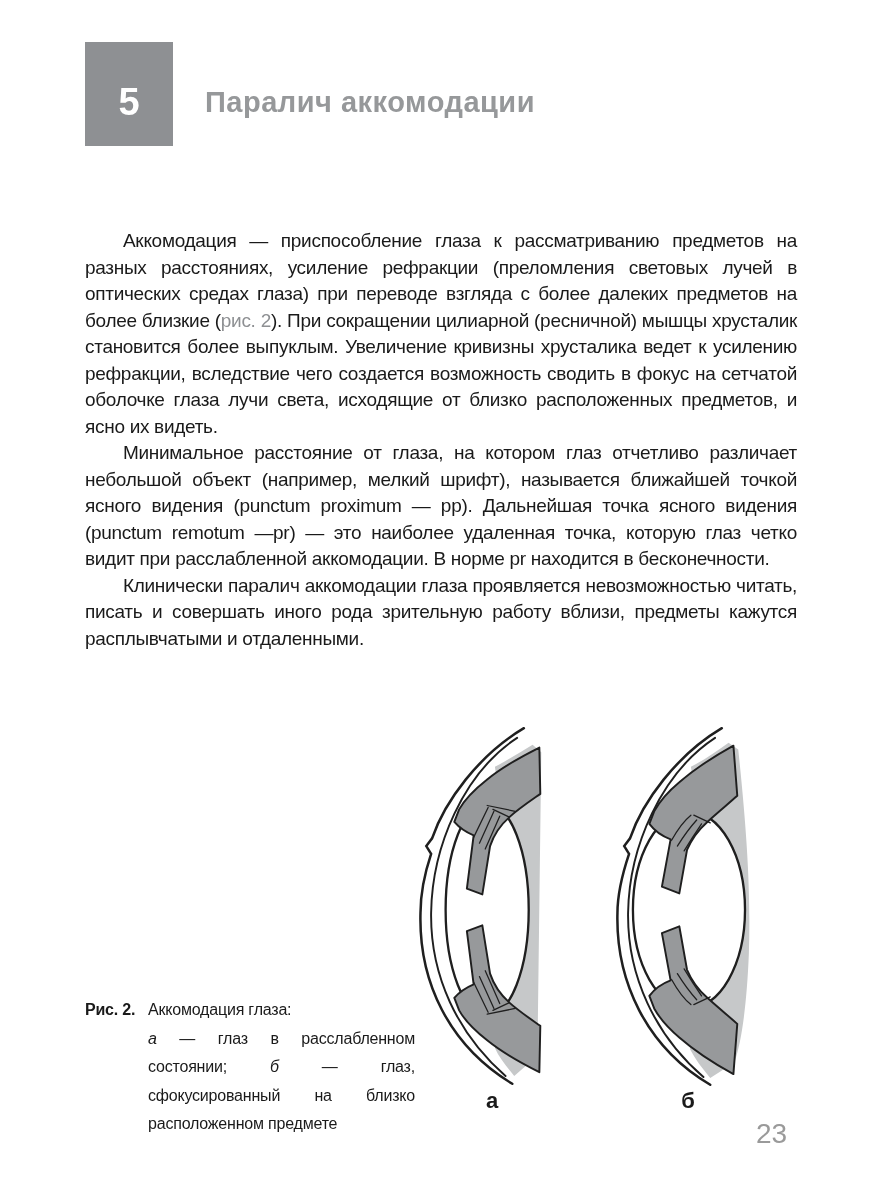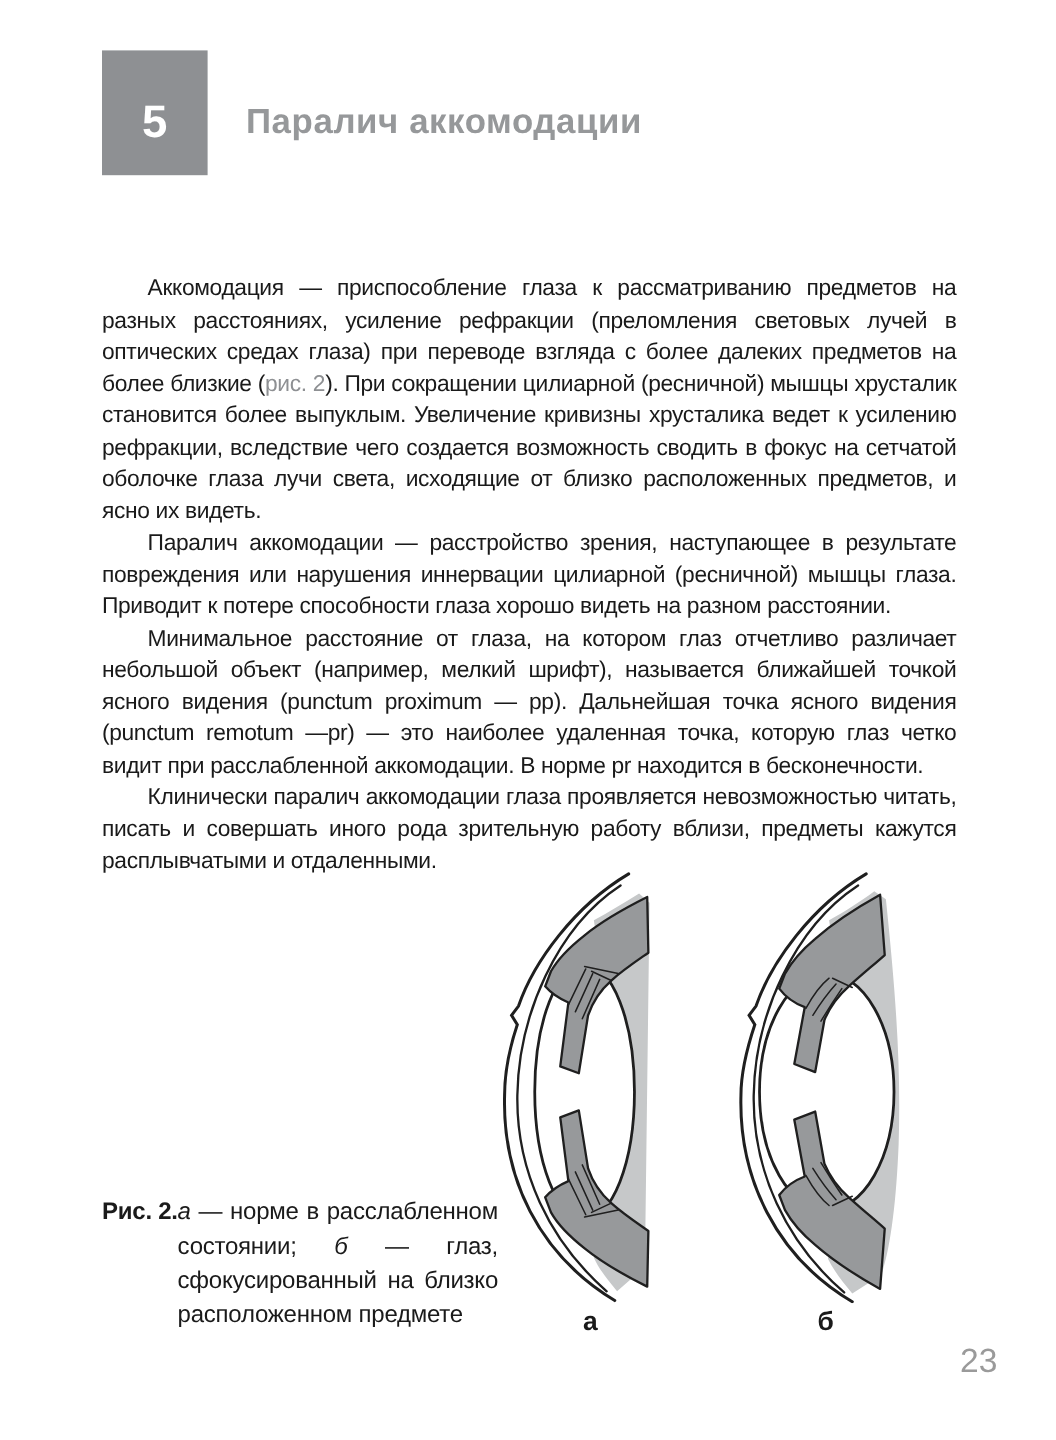--- a/index.html
+++ b/index.html
@@ -49,28 +49,28 @@
   .fig-row svg{display:block;}
   .fig-sublabels{
     display:flex;margin-top:2px;
   }
   .fig-sublabels span{
     width:172px;text-align:center;font-size:22px;font-weight:bold;
   }
   .fig-sublabels span:last-child{margin-left:24px;}
   .caption{
     position:absolute;left:85px;top:996px;width:330px;
-    font-size:20px;line-height:28.5px;letter-spacing:-0.2px;
+    font-size:16px;line-height:28.5px;letter-spacing:-0.2px;
     display:flex;
   }
   .cap-label{font-weight:bold;white-space:nowrap;width:63px;flex:none;}
   .cap-body{flex:1;}
   .cap-details{text-align:justify;}
   .page-number{
-    position:absolute;left:800px;top:1118px;
+    position:absolute;left:756px;top:1118px;
     font-size:28px;color:var(--page-num-gray);
   }
   
   .cornea{stroke:var(--line-color);stroke-width:2.6;fill:none;stroke-linecap:round;}
   .cornea2{stroke:var(--line-color);stroke-width:2;fill:none;stroke-linecap:round;}
   .grayzone{fill:var(--fig-light-gray);}
   .muscle{fill:var(--fig-dark-gray);stroke:var(--line-color);stroke-width:2;stroke-linejoin:round;}
   .lens{fill:#ffffff;stroke:var(--line-color);stroke-width:2.4;}
   .zon{stroke:var(--line-color);stroke-width:1.3;fill:none;stroke-linecap:round;}
 </style>
@@ -80,21 +80,20 @@
 <div class="page">
 
   <div class="chapter-box">
     <span>5</span>
   </div>
 
   <h1 class="chapter-title">Паралич аккомодации</h1>
 
   <main class="body-text">
       <p><span class="b">Аккомодация</span><span> — приспособление глаза к рассматриванию предметов на разных расстояниях, усиление рефракции (преломления световых лучей в оптических средах глаза) при переводе взгляда с более далеких предметов на более близкие (</span><span class="ref">рис. 2</span><span>). При сокращении цилиарной (ресничной) мышцы хрусталик становится более выпуклым. Увеличение кривизны хрусталика ведет к усилению рефракции, вследствие чего создается возможность сводить в фокус на сетчатой оболочке глаза лучи света, исходящие от близко расположенных предметов, и ясно их видеть.</span></p>
-      <p><span class="b">Паралич аккомодации</span><span> — расстройство зрения, наступающее в результате повреждения или нарушения иннервации цилиарной (ресничной) мышцы глаза. Приводит к потере способности глаза хорошо видеть на разном расстоянии.</span></p>
       <p><span>Минимальное расстояние от глаза, на котором глаз отчетливо различает небольшой объект (например, мелкий шрифт), называется ближайшей точкой ясного видения (punctum proximum — pp). Дальнейшая точка ясного видения (punctum remotum —pr) — это наиболее удаленная точка, которую глаз четко видит при расслабленной аккомодации. В норме pr находится в бесконечности.</span></p>
       <p><span>Клинически паралич аккомодации глаза проявляется невозможностью читать, писать и совершать иного рода зрительную работу вблизи, предметы кажутся расплывчатыми и отдаленными.</span></p>
     </main>
 
   <figure class="figure">
     <div class="fig-row">
 
       <svg width="172" height="360" viewBox="0 0 178 372" aria-hidden="true">
         <path class="grayzone" d="M 131 19 L 140 27 L 136 341 L 112 362
              C 104 352 97 344 92 333
@@ -167,19 +166,20 @@
     </div>
     <div class="fig-sublabels">
       <span>а</span>
       <span>б</span>
     </div>
   </figure>
 
   <div class="caption">
     <span class="cap-label">Рис. 2.</span>
     <div class="cap-body">
-      <div class="cap-details"><span class="i">а</span><span> — норме в расслабленном состоянии; </span><span class="i">б</span><span> — глаз, сфокусированный на близко расположенном предмете</span></div>
+      <div>Аккомодация глаза:</div>
+      <div class="cap-details"><span class="i">а</span><span> — глаз в расслабленном состоянии; </span><span class="i">б</span><span> — глаз, сфокусированный на близко расположенном предмете</span></div>
     </div>
   </div>
 
   <div class="page-number">23</div>
 
 </div>
 
 </body></html>

